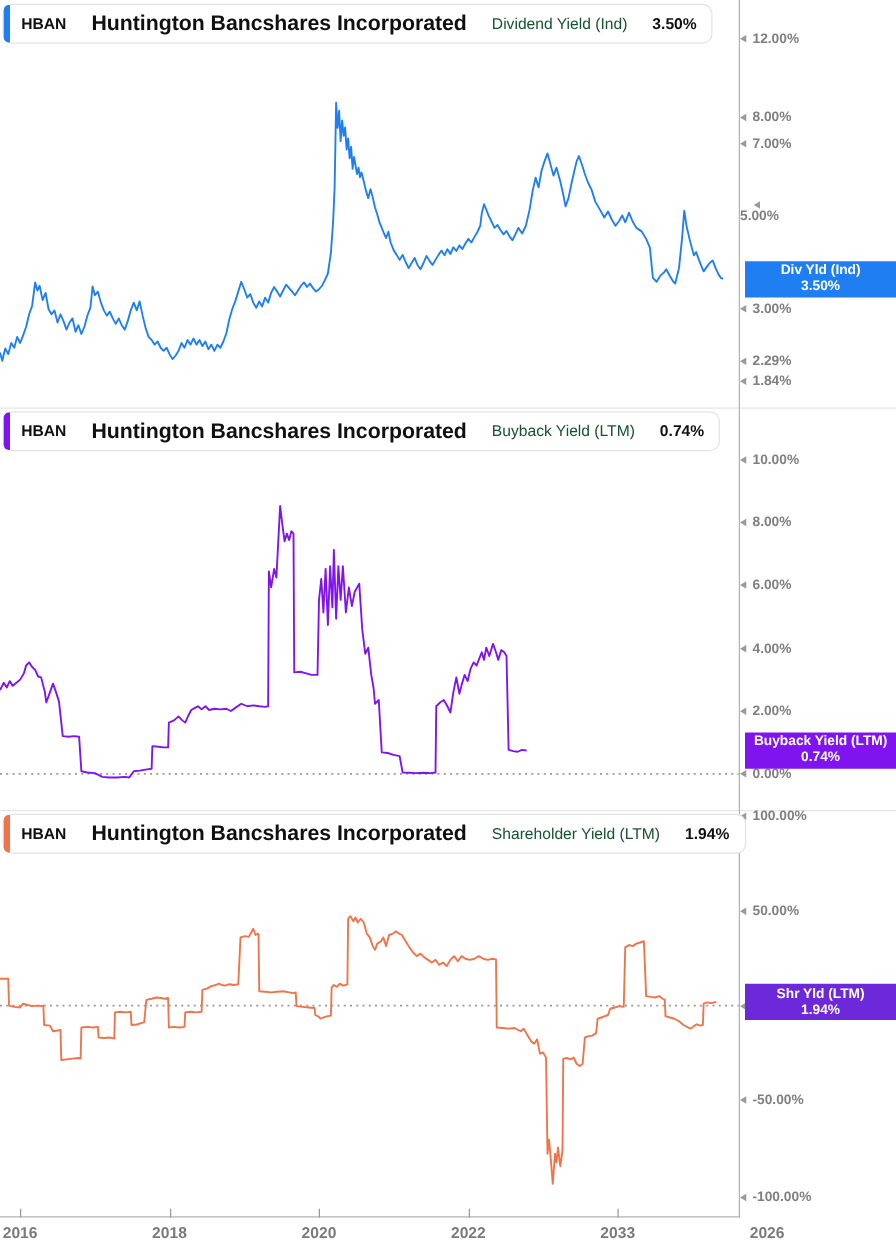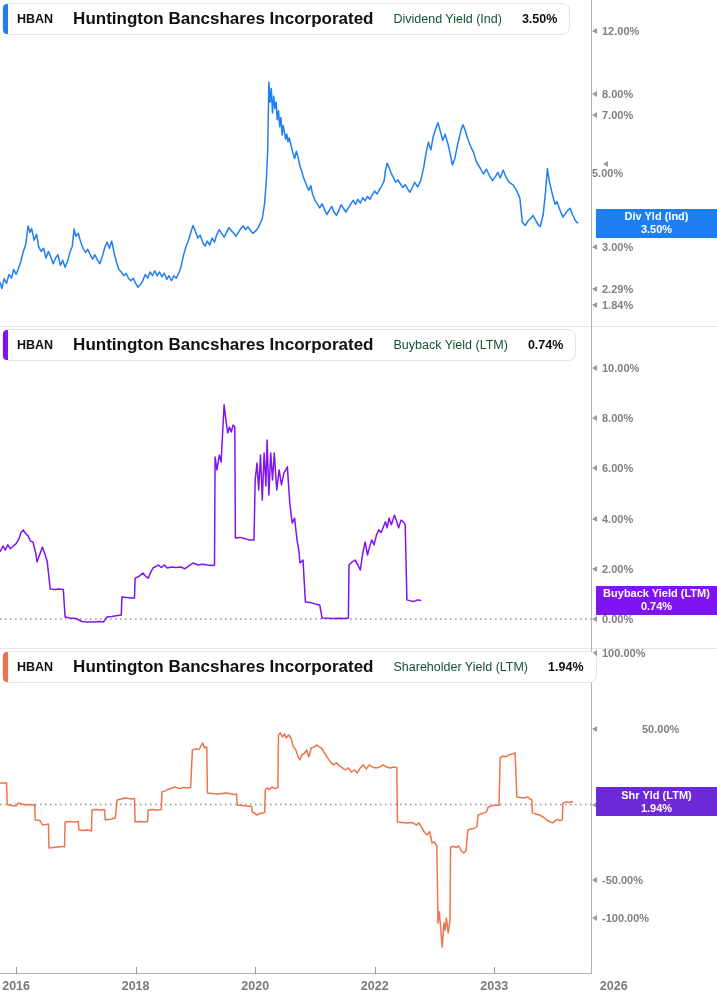--- a/index.html
+++ b/index.html
@@ -138,33 +138,33 @@
       <span class="txt">2.00%</span>
     </div>
     <div class="ytick" style="top: 612px;">
       <span class="arrow"></span>
       <span class="txt">0.00%</span>
     </div>
     <div class="ytick" style="top: 646.4px;">
       <span class="arrow"></span>
       <span class="txt">100.00%</span>
     </div>
-    <div class="ytick" style="top: 721.9px; gap: 40px;">
+    <div class="ytick" style="top: 721.9px;">
       <span class="arrow"></span>
       <span class="txt">50.00%</span>
     </div>
     <div class="ytick" style="top: 797.5px;">
       <span class="arrow"></span>
       <span class="txt">0.00%</span>
     </div>
     <div class="ytick" style="top: 873px;">
       <span class="arrow"></span>
       <span class="txt">-50.00%</span>
     </div>
-    <div class="ytick" style="top: 911px; text-align: center;">
+    <div class="ytick" style="top: 951px; text-align: center;">
       <span class="arrow"></span>
       <span class="txt">-100.00%</span>
     </div>
     <div class="xtick-mark" style="left: 16.1px;"></div>
     <div class="xtick-label" style="left: 16.1px;">2016</div>
     <div class="xtick-mark" style="left: 135.6px;"></div>
     <div class="xtick-label" style="left: 135.6px;">2018</div>
     <div class="xtick-mark" style="left: 255.2px;"></div>
     <div class="xtick-label" style="left: 255.2px;">2020</div>
     <div class="xtick-mark" style="left: 374.7px;"></div>

